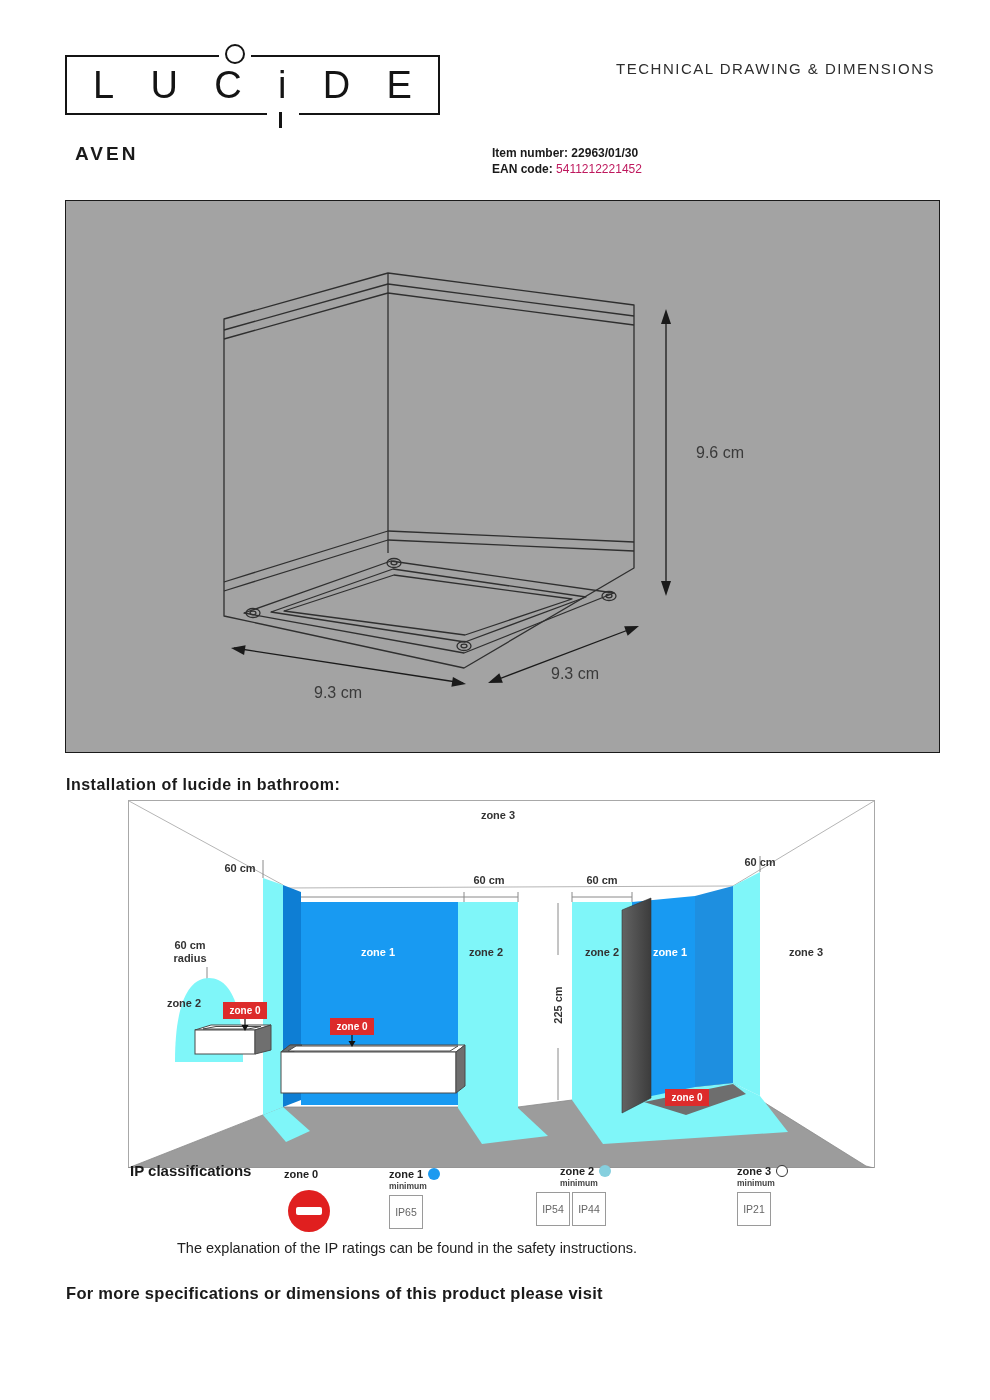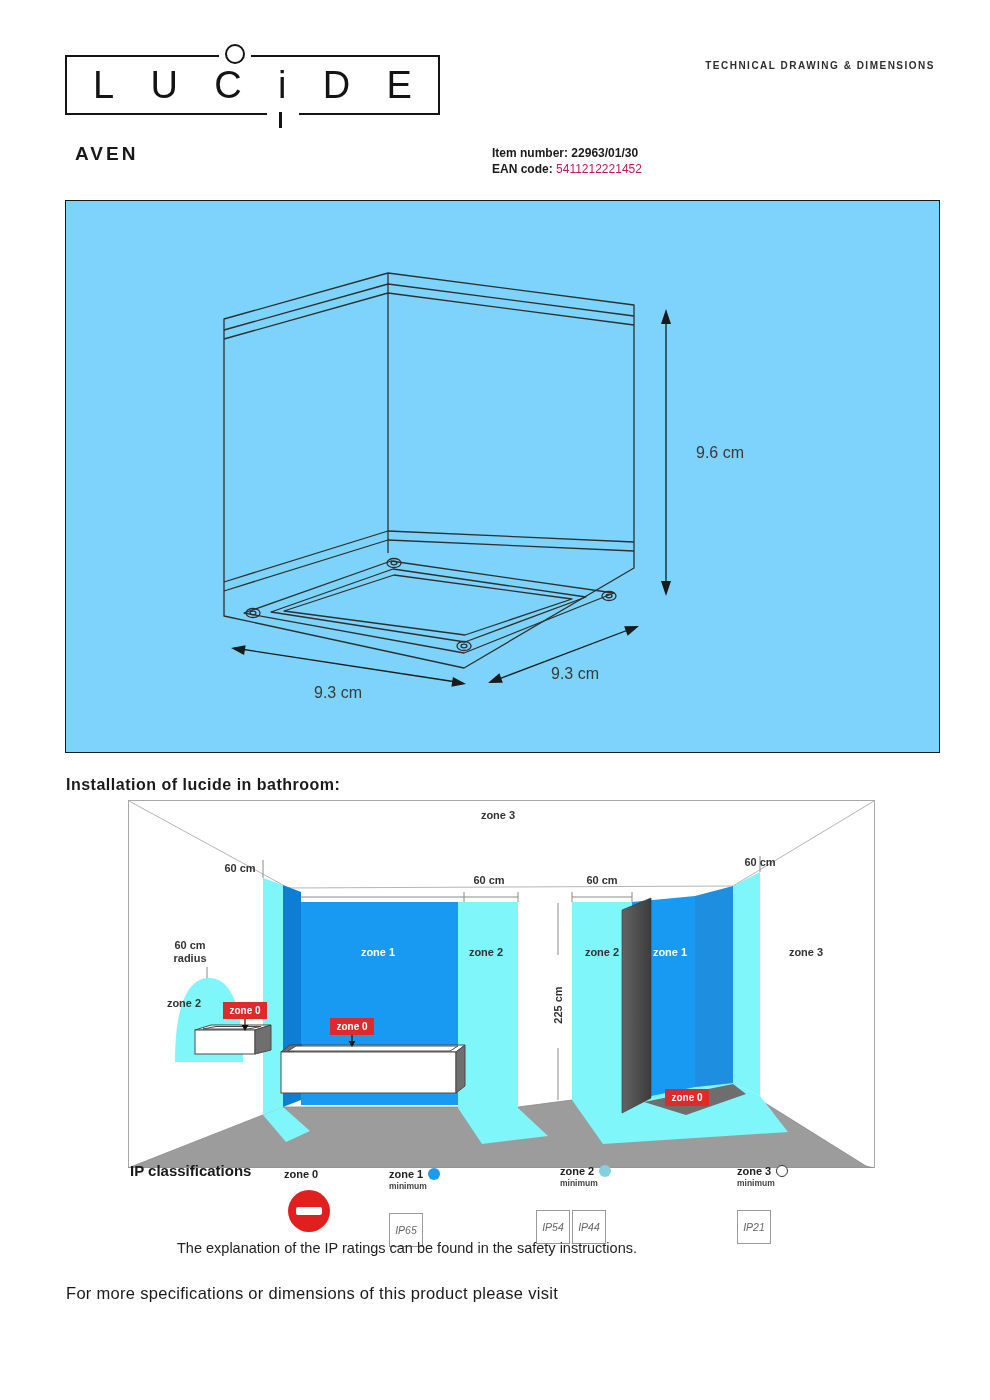--- a/index.html
+++ b/index.html
@@ -16,57 +16,57 @@
   }
   .logo-letter { font-size:38px; font-weight:400; color:#141414; line-height:1; }
   .logo-ring {
     position:absolute; left:158px; top:-13px; width:20px; height:20px;
     border:2.5px solid #141414; border-radius:50%; background:#fff;
   }
   .logo-gap-top { position:absolute; left:152px; top:-3px; width:32px; height:3px; background:#fff; }
   .logo-gap-bottom { position:absolute; left:200px; bottom:-3px; width:32px; height:3px; background:#fff; }
   .logo-ibar { position:absolute; left:212px; bottom:-15px; width:3px; height:16px; background:#141414; }
   .doc-type {
-    position:absolute; right:55px; top:60px; font-size:10px; letter-spacing:1.5px;
-    color:#2e2e2e; font-weight:700;
+    position:absolute; right:55px; top:60px; font-size:15px; letter-spacing:1.5px;
+    color:#2e2e2e; font-weight:400;
   }
   .product-name { position:absolute; left:75px; top:143px; font-size:19px; font-weight:700; letter-spacing:3px; }
   .item-block { position:absolute; left:480px; top:145px; font-size:12px; line-height:1.35;margin-left:12px; }
   .item-line b { font-weight:700; }
   .ean-value { color:#be185d; font-weight:400; }
   
-  .drawing-box { position:absolute; left:65px; top:200px; width:875px; height:553px; border:1.5px solid #1a1a1a; background:#7dd3fc; }
+  .drawing-box { position:absolute; left:65px; top:200px; width:875px; height:553px; border:1.5px solid #1a1a1a; background:#a3a3a3; }
   .dim-text { font-size:16px; fill:#3a3a3a; }
   
   .bath-title { position:absolute; left:66px; top:776px; font-size:16px; font-weight:700; letter-spacing:0.5px; }
   .bath-svg { position:absolute; left:128px; top:800px; width:747px; height:368px; }
   .zlabel { font-size:11px; font-weight:700; }
   .zlabel-dark { fill:#333; }
   .zlabel-white { fill:#fff; }
   .badge-text { font-size:10px; font-weight:700; fill:#fff; }
   .dimlabel { font-size:11px; font-weight:700; fill:#333; }
   
   .ip-title { position:absolute; left:130px; top:1162px; font-size:15px; font-weight:700; }
   .ip-group { position:absolute; font-size:11px; font-weight:700; color:#222; }
   .ip-zone-line { display:flex; align-items:center; gap:5px; white-space:nowrap; }
   .ip-min { font-size:8.5px; font-weight:700; color:#444; margin-top:1px; }
   .ip-dot { width:12px; height:12px; border-radius:50%; display:inline-block; }
-  .ip-boxes { display:flex; margin-top:22px;font-style:italic; }
+  .ip-boxes { display:flex; margin-top:4px; }
   .ip-box {
     width:34px; height:34px; border:1.5px solid #9a9a9a; background:#fff;
     color:#666; font-size:10.5px; font-weight:400; display:flex; align-items:center; justify-content:center;
   }
   .noentry {
     position:absolute; left:288px; top:1190px; width:42px; height:42px; border-radius:50%;
     background:#E01F1F; display:flex; align-items:center; justify-content:center;
   }
   .noentry-bar { width:26px; height:8px; background:#fff; border-radius:2px; }
   .ip-caption { position:absolute; left:0; top:1240px; width:814px; text-align:center; font-size:14.5px; color:#222; }
   
-  .footer-line1 { position:absolute; left:66px; top:1284px; font-size:16.5px; font-weight:400; letter-spacing:0.3px; }
+  .footer-line1 { position:absolute; left:66px; top:1284px; font-size:16.5px; font-weight:700; letter-spacing:0.3px; }
   .footer-url { position:absolute; left:66px; top:1306px; font-size:26px; font-weight:700; letter-spacing:1px; }
 </style>
 </head>
 <body>
 
 <div class="page">
 
   <div class="logo-box">
     <span class="logo-letter">L</span>
     <span class="logo-letter">U</span>

